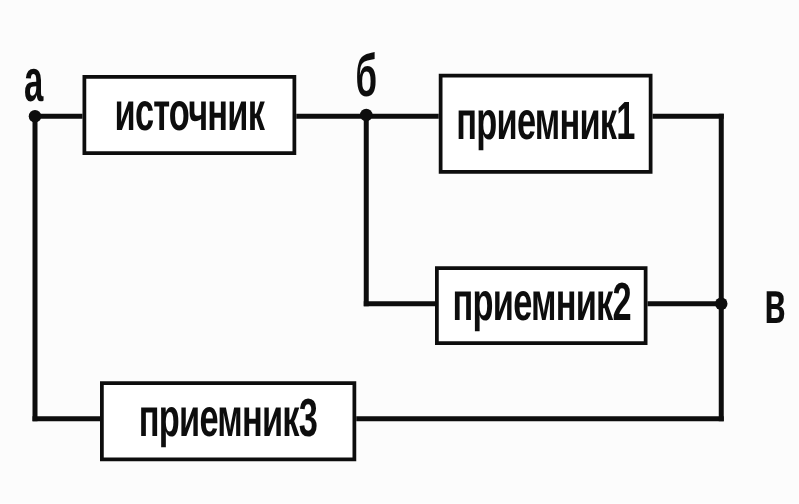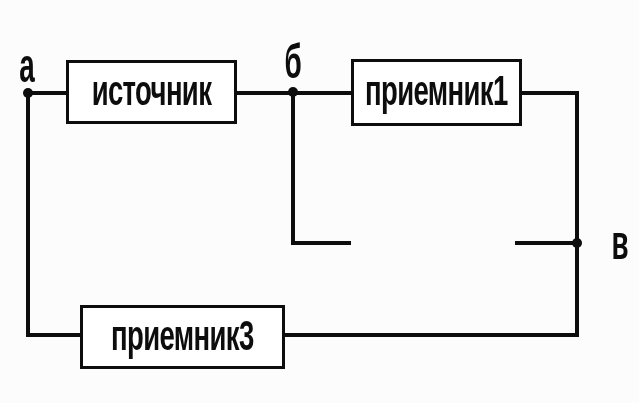--- a/index.html
+++ b/index.html
@@ -51,21 +51,21 @@
     width: 40px;
     text-align: center;
     font-weight: bold;
     font-size: 48px;
     line-height: 1;
     color: var(--wire, #0d0d0d);
     transform: scaleX(0.58);
   }
   
   .block-source    { left: 66px;  top: 60px;  width: 171px; height: 64px; justify-content: center; }
-  .block-receiver1 { left: 351px; top: 59px;  width: 171px; height: 67px; }
+  .block-receiver1 { left: 351px; top: 59px;  width: 171px; height: 80px; }
   .block-receiver2 { left: 348px; top: 213px; width: 170px; height: 63px; }
   .block-receiver3 { left: 80px;  top: 305px; width: 205px; height: 64px; }
   
   .wire-a-source          { left: 26px;  top: 91px;  width: 42px;  height: 4px; }
   .wire-source-receiver1  { left: 234px; top: 91px;  width: 118px; height: 4px; }
   .wire-receiver1-corner  { left: 519px; top: 91px;  width: 60px;  height: 4px; }
   .wire-b-receiver2       { left: 291px; top: 241px; width: 60px;  height: 4px; }
   .wire-receiver2-v       { left: 515px; top: 241px; width: 62px;  height: 4px; }
   .wire-a-receiver3       { left: 26px;  top: 333px; width: 57px;  height: 4px; }
   .wire-receiver3-corner  { left: 249px; top: 333px; width: 330px; height: 4px; }
@@ -97,20 +97,23 @@
   <div class="wire wire-left-branch"></div>
   <div class="wire wire-b-down"></div>
   <div class="wire wire-right-branch"></div>
 
   <div class="block block-source">
     <span class="block-label">источник</span>
   </div>
   <div class="block block-receiver1">
     <span class="block-label">приемник1</span>
   </div>
+  <div class="block block-receiver2">
+    <span class="block-label">приемник2</span>
+  </div>
   <div class="block block-receiver3">
     <span class="block-label">приемник3</span>
   </div>
 
   <div class="dot dot-a"></div>
   <div class="dot dot-b"></div>
   <div class="dot dot-v"></div>
 
   <div class="node-label label-a">а</div>
   <div class="node-label label-b">б</div>

